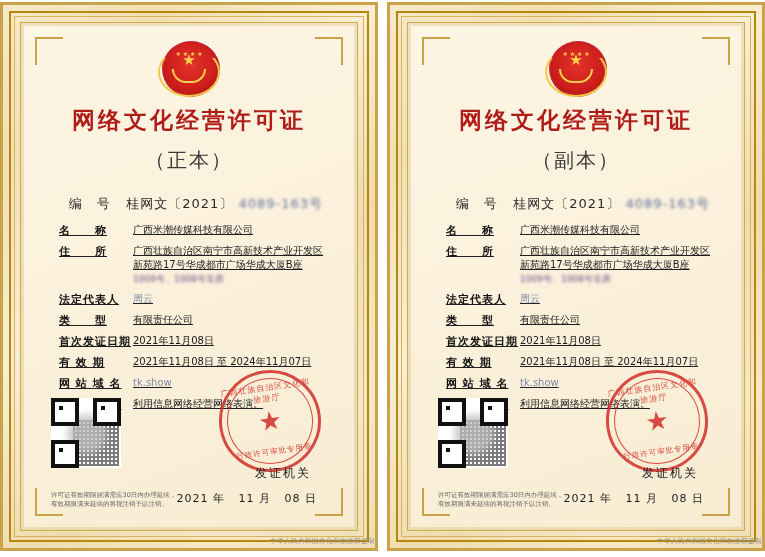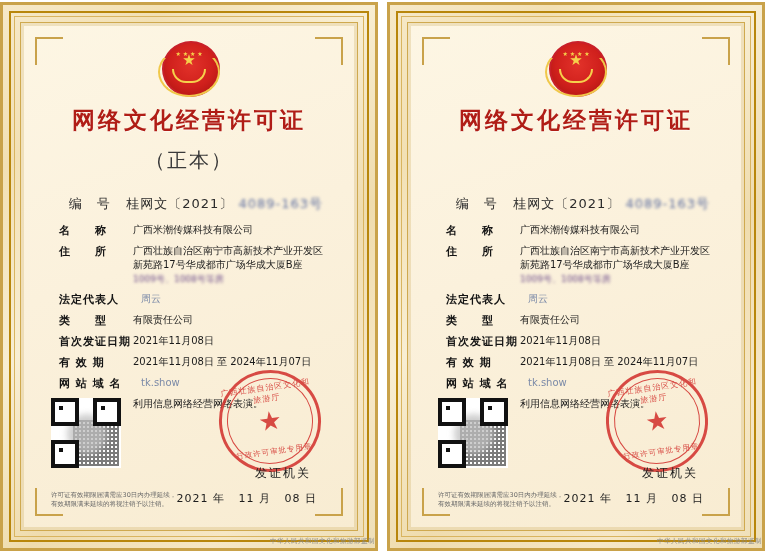--- a/index.html
+++ b/index.html
@@ -94,30 +94,30 @@
     white-space:nowrap;
   }
   .numline .blurred{
     display:inline-block;color:#5e6fa0;filter:blur(1.6px);
     letter-spacing:1px;
   }
   .fields{
     position:absolute;left:38px;right:26px;top:200px;
     font-size:10.5px;color:#1f1f1f;line-height:1.38;
   }
-  .row{display:flex;margin-bottom:6px;align-items:flex-start;}
+  .row{display:flex;margin-bottom:6px;align-items:flex-start;text-decoration:underline;}
   .label{
     width:74px;flex:0 0 74px;font-weight:bold;color:#141414;
     font-size:11px;letter-spacing:1px;
     font-family:"DejaVu Sans","Liberation Sans",sans-serif;
   }
   .value{flex:1;font-size:10px;color:#1a1a1a;}
   .value .mask{display:inline-block;filter:blur(1.7px);color:#6b4a8a;}
   .value .small{font-size:9px;}
-  .value.dim{color:#7b8aa8;filter:blur(.7px);margin-left:8px;}
+  .value.dim{color:#7b8aa8;filter:blur(.7px);}
 
   
   .qr{
     position:absolute;left:30px;bottom:62px;width:70px;height:70px;
     background:#fff;
   }
   .qr .q-grid{position:absolute;inset:0;}
   .qr .eye{position:absolute;width:20px;height:20px;border:4px solid #111;background:#fff;}
   .qr .eye i{position:absolute;left:4px;top:4px;width:4px;height:4px;background:#111;}
   .qr .e1{left:0;top:0}.qr .e2{right:0;top:0}.qr .e3{left:0;bottom:0}
@@ -292,20 +292,21 @@
 
       <div class="emblem">
         <div class="disc"></div>
         <div class="wheat"></div>
         <div class="star">★</div>
         <div class="ministars">★ ★ ★ ★</div>
         <div class="gear"></div>
       </div>
 
       <div class="title">网络文化经营许可证</div>
+      <div class="subtitle">（副本）</div>
 
       <div class="numline">
         <span>编　号</span>
         <span>&nbsp;</span>
         <span>桂网文〔2021〕</span>
         <span class="blurred">4089-163号</span>
       </div>
 
       <div class="fields">
         <div class="row">

